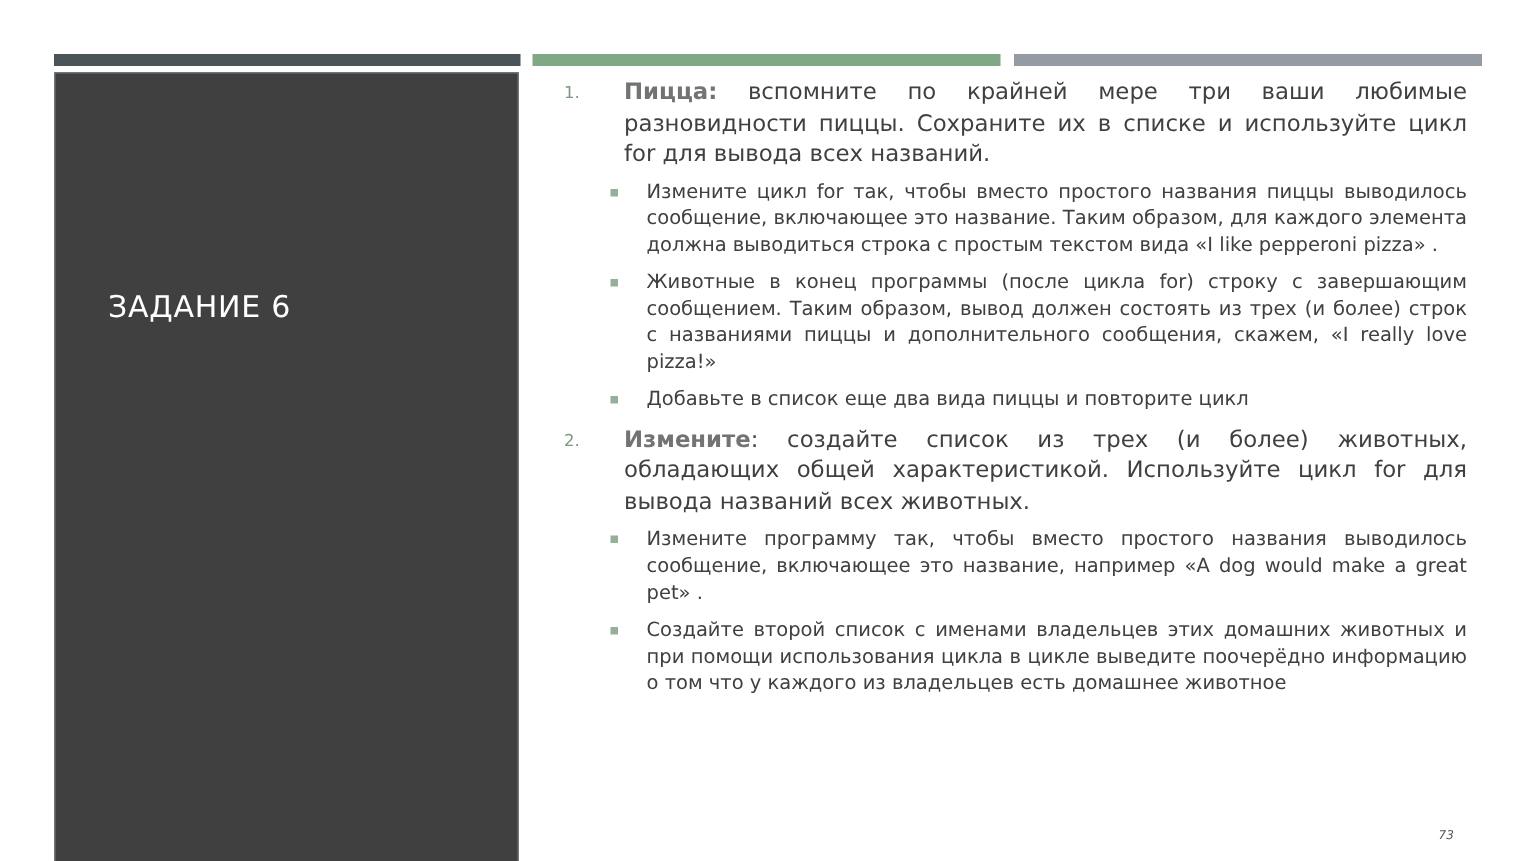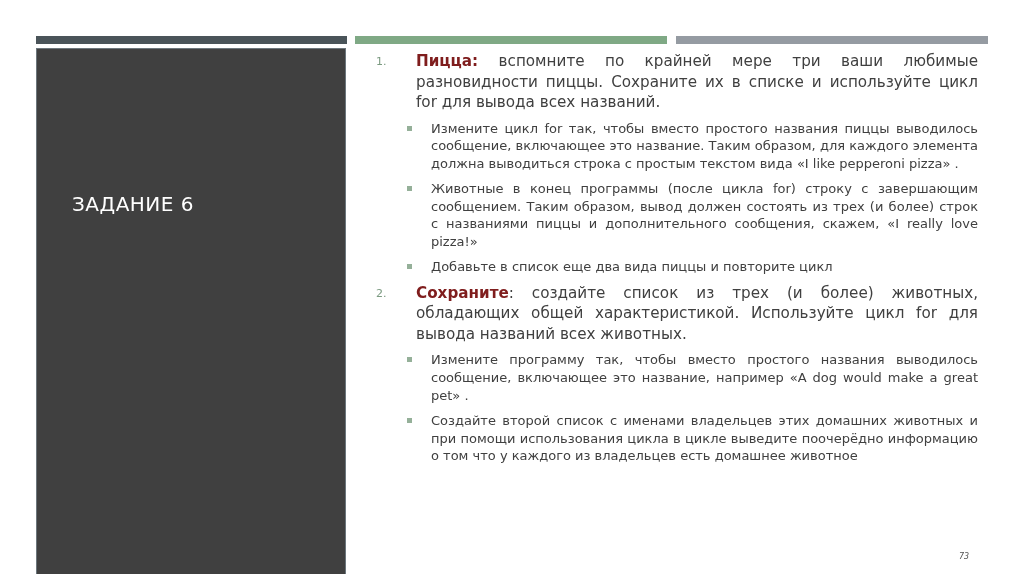--- a/index.html
+++ b/index.html
@@ -17,21 +17,21 @@
     }
     .slide-title {
       position: absolute; left: 35px; top: 143px;
       font-family: "DejaVu Sans", sans-serif; font-size: 20px; letter-spacing: 0.5px;
       color: #ffffff; font-weight: normal;
     }
     .content { position: absolute; left: 376px; top: 51px; width: 602px; }
     .main-item { position: relative; padding-left: 40px; font-size: 15.2px; line-height: 20.5px; text-align: justify; }
     .main-item + .main-item { margin-top: 6px; }
     .num { position: absolute; left: 0; top: 0; font-size: 11px; color: #7b9a80; line-height: 22px; }
-    .main-text b { color: #7f1d1d; }
+    .main-text b { color: #737373; }
     .subs { margin-top: 7px; margin-left: -9px; }
     .sub-item { position: relative; padding-left: 24px; font-size: 13px; line-height: 17.8px; text-align: justify; margin-bottom: 7px; }
     .bullet { position: absolute; left: 0; top: 6px; width: 5px; height: 5px; background: #95b099; }
     .page-num { position: absolute; left: 959px; top: 552px; font-size: 8px; color: #555; font-style: italic; }
   </style>
 </head>
 <body>
 
 <div class="bar bar-dark"></div>
 <div class="bar bar-green"></div>
@@ -57,21 +57,21 @@
       </div>
       <div class="sub-item">
         <span class="bullet"></span>
         <span>Добавьте в список еще два вида пиццы и повторите цикл</span>
       </div>
     </div>
   </div>
 
   <div class="main-item">
     <span class="num">2.</span>
-    <div class="main-text"><b>Сохраните</b><span>: создайте список из трех (и более) животных, обладающих общей характеристикой. Используйте цикл for для вывода названий всех животных.</span></div>
+    <div class="main-text"><b>Измените</b><span>: создайте список из трех (и более) животных, обладающих общей характеристикой. Используйте цикл for для вывода названий всех животных.</span></div>
     <div class="subs">
       <div class="sub-item">
         <span class="bullet"></span>
         <span>Измените программу так, чтобы вместо простого названия выводилось сообщение, включающее это название, например «A dog would make a great pet» .</span>
       </div>
       <div class="sub-item">
         <span class="bullet"></span>
         <span>Создайте второй список с именами владельцев этих домашних животных и при помощи использования цикла в цикле выведите поочерёдно информацию о том что у каждого из владельцев есть домашнее животное</span>
       </div>
     </div>

